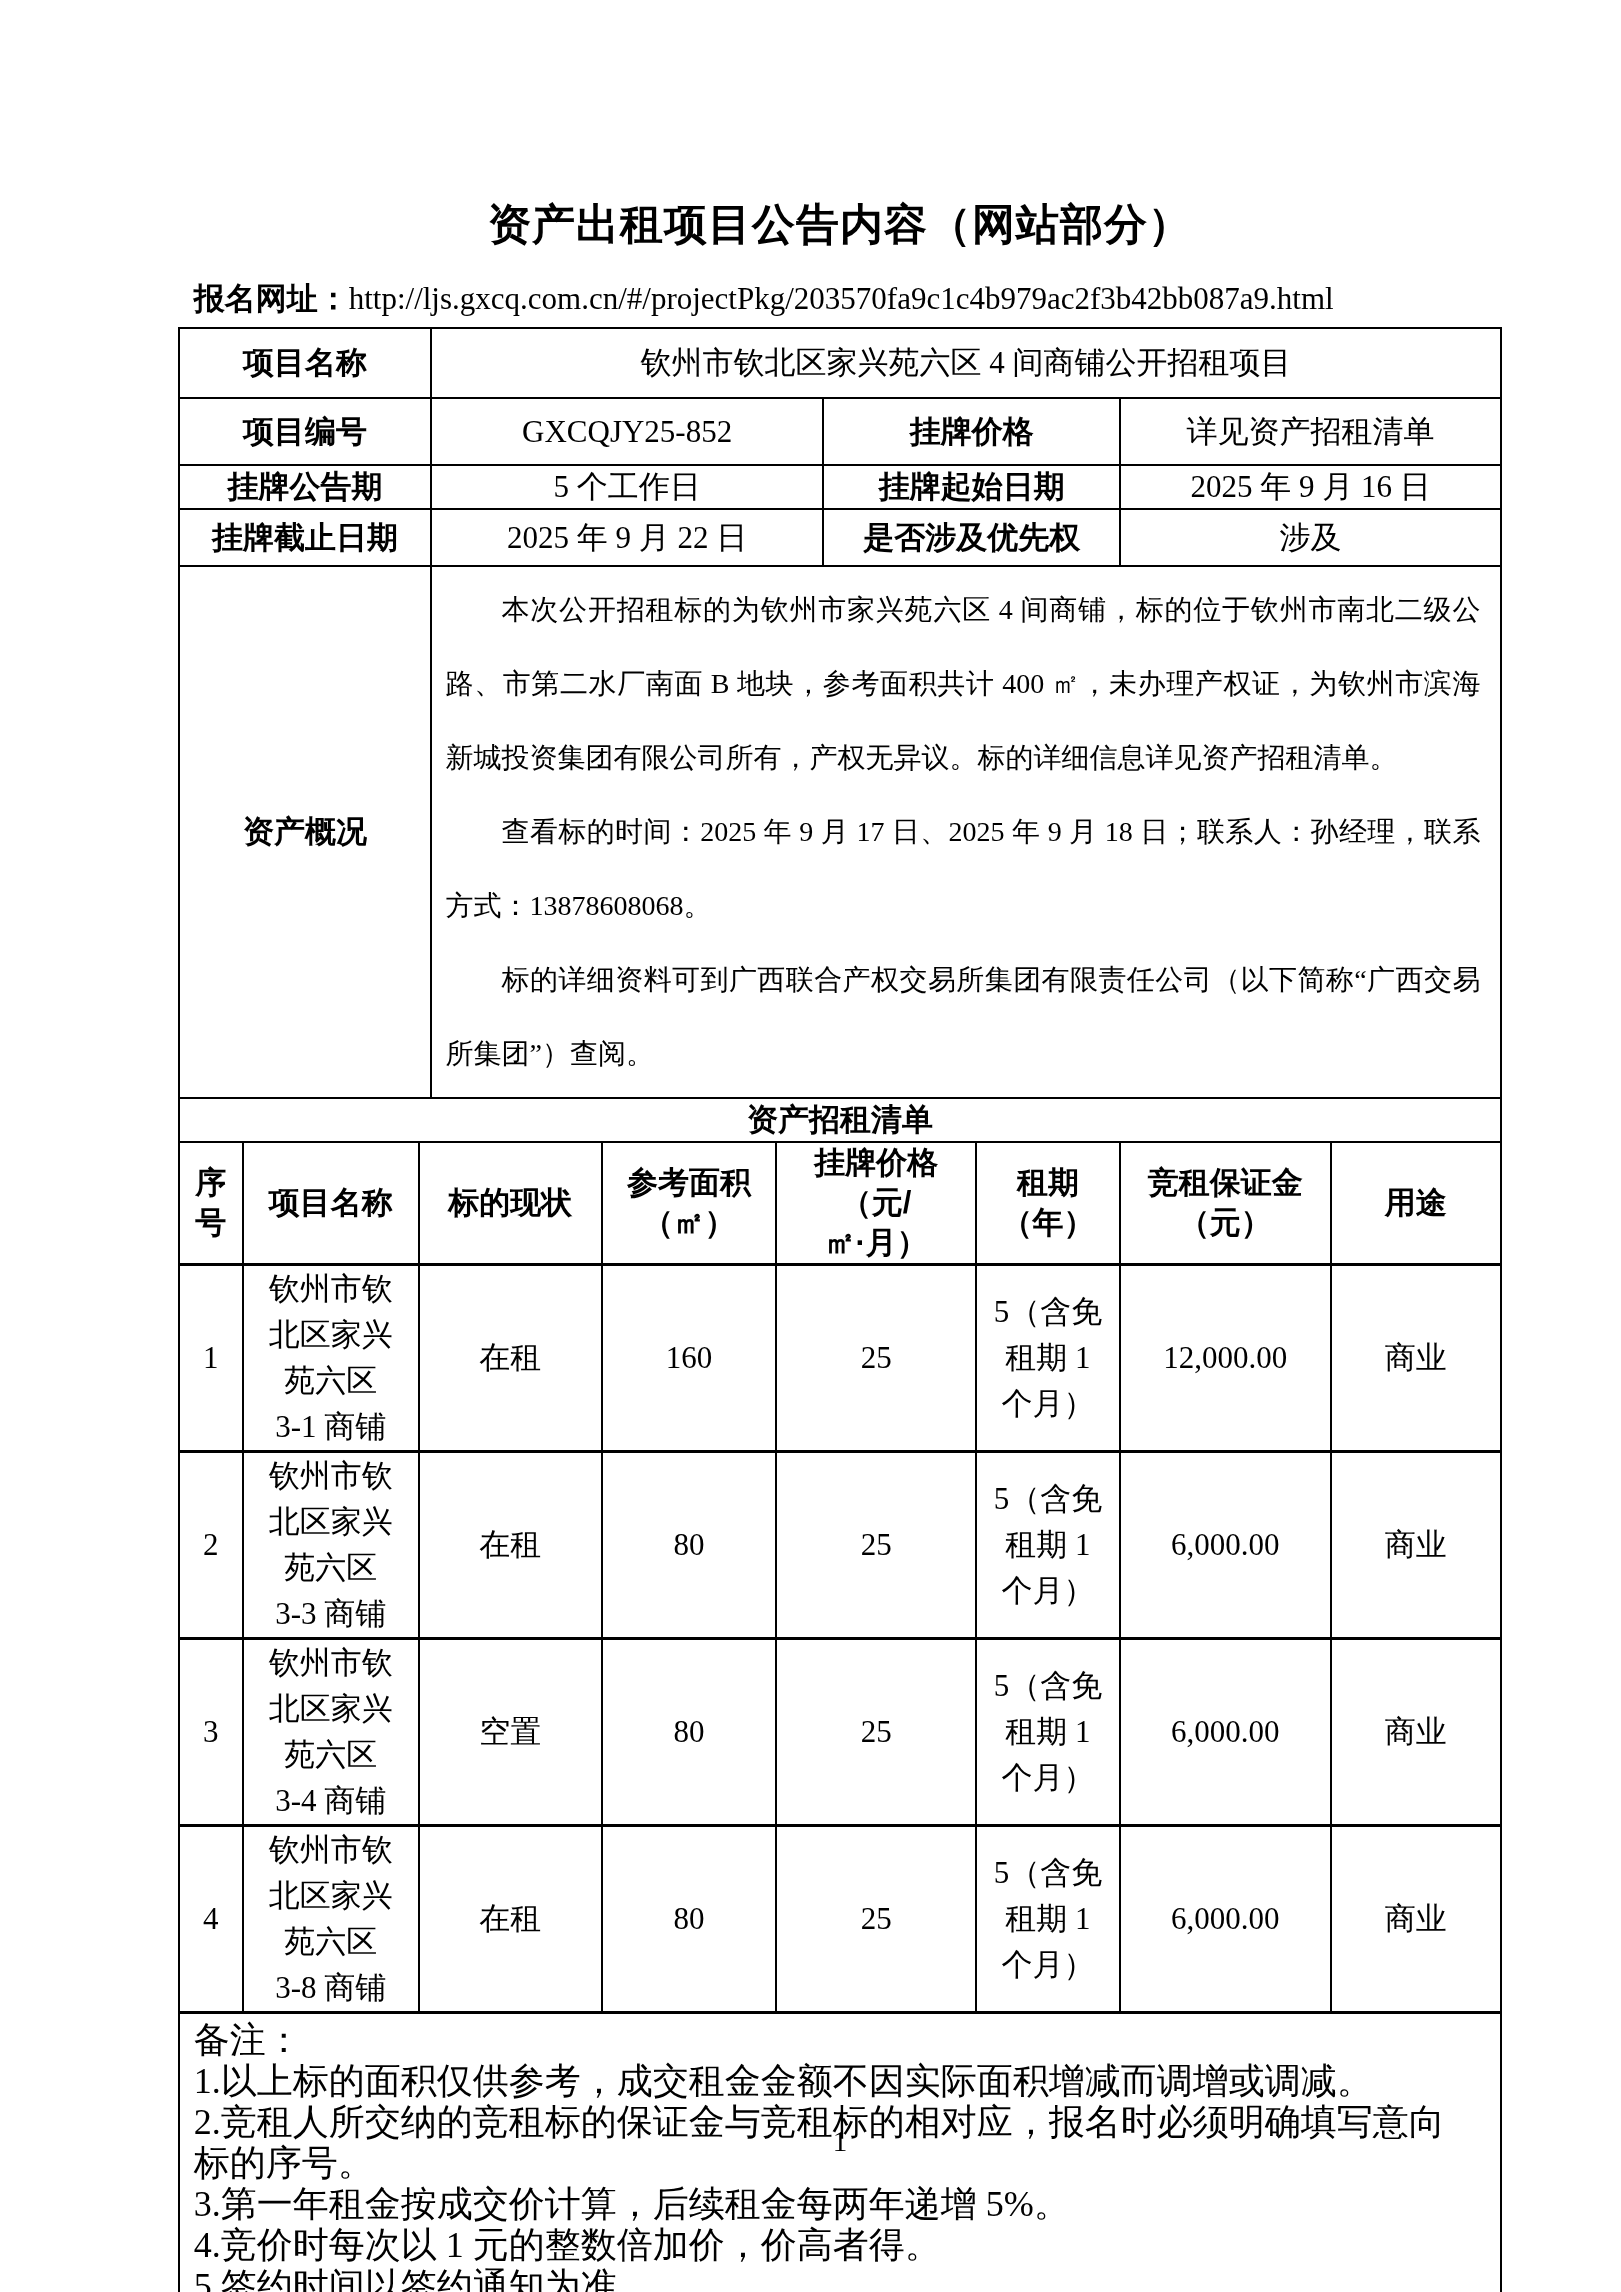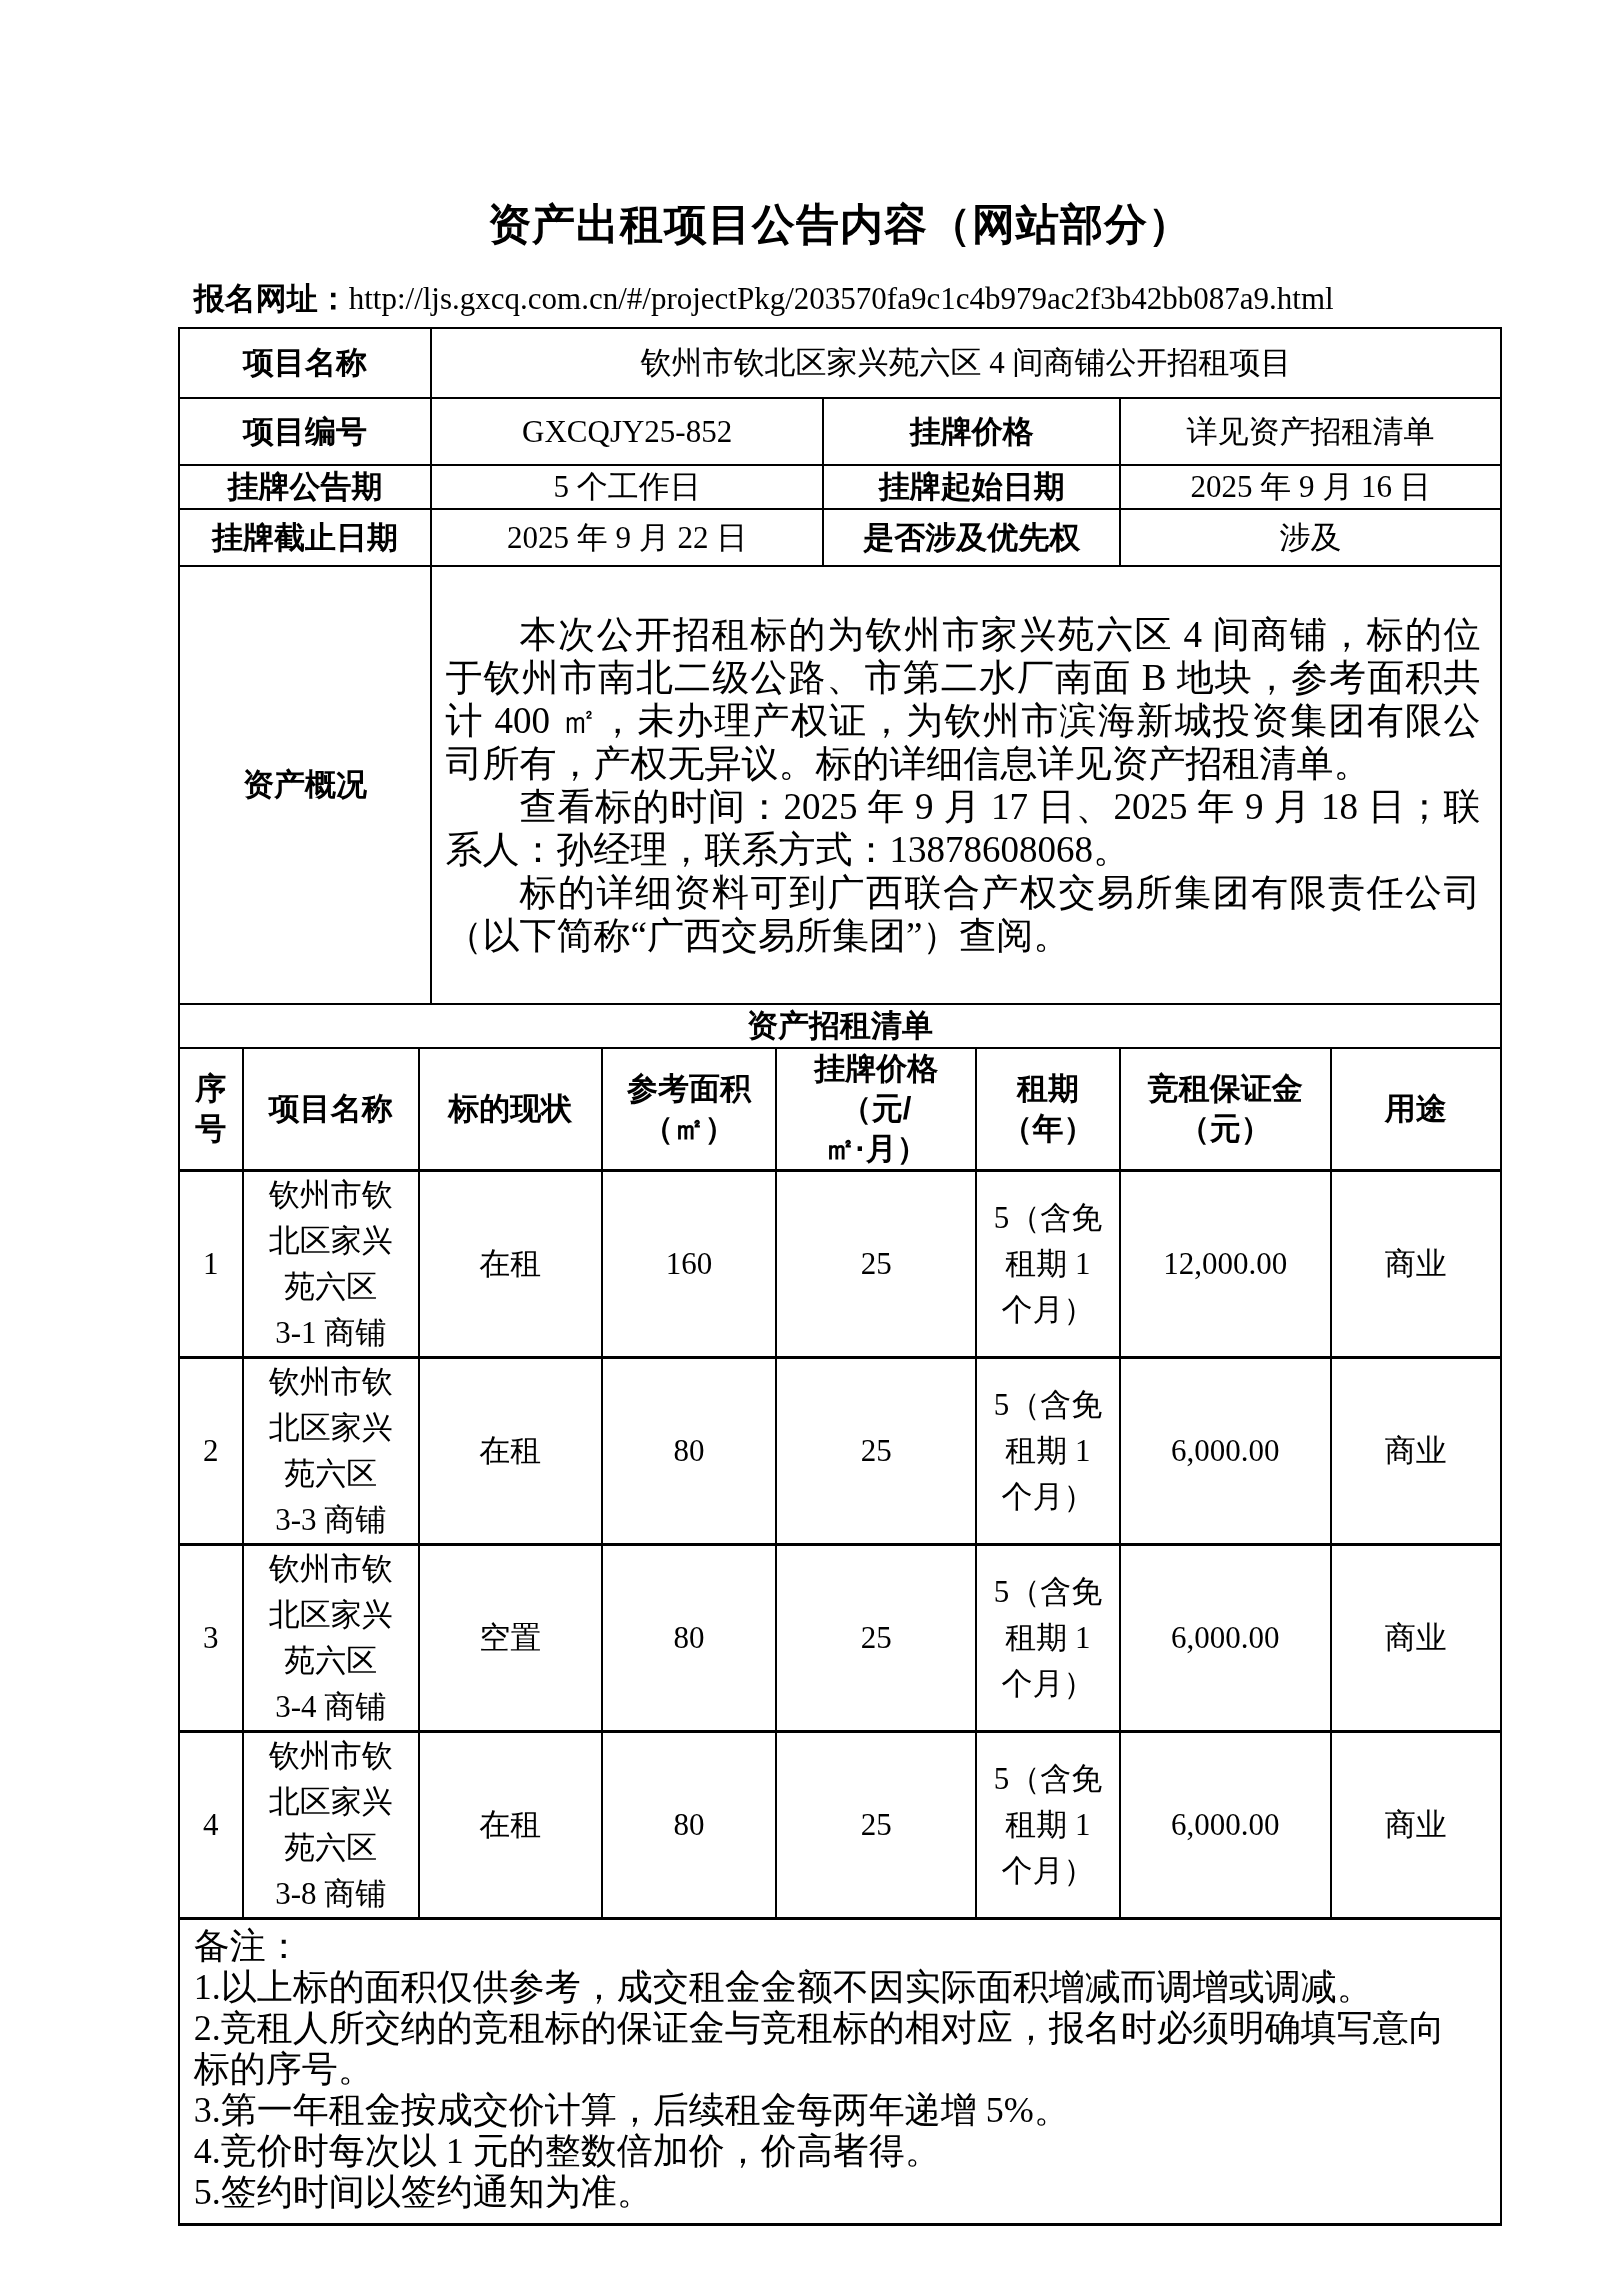--- a/index.html
+++ b/index.html
@@ -50,22 +50,22 @@
     font-weight: bold;
     text-align: center;
   }
   .cell-value { text-align: center; }
   .overview-cell {
     padding: 5.9px 19.6px 5.9px 13.7px;
     text-align: justify;
   }
   .overview-cell p {
     text-indent: 2em;
-    line-height: 43px;
-    font-size: 37px;
+    line-height: 74px;
+    font-size: 28px;
   }
 
   
   .list-table { margin-top: -2px; }
   .list-table td, .list-table th {
     border: 2px solid #000;
     font-size: 31px;
     vertical-align: middle;
     text-align: center;
   }

